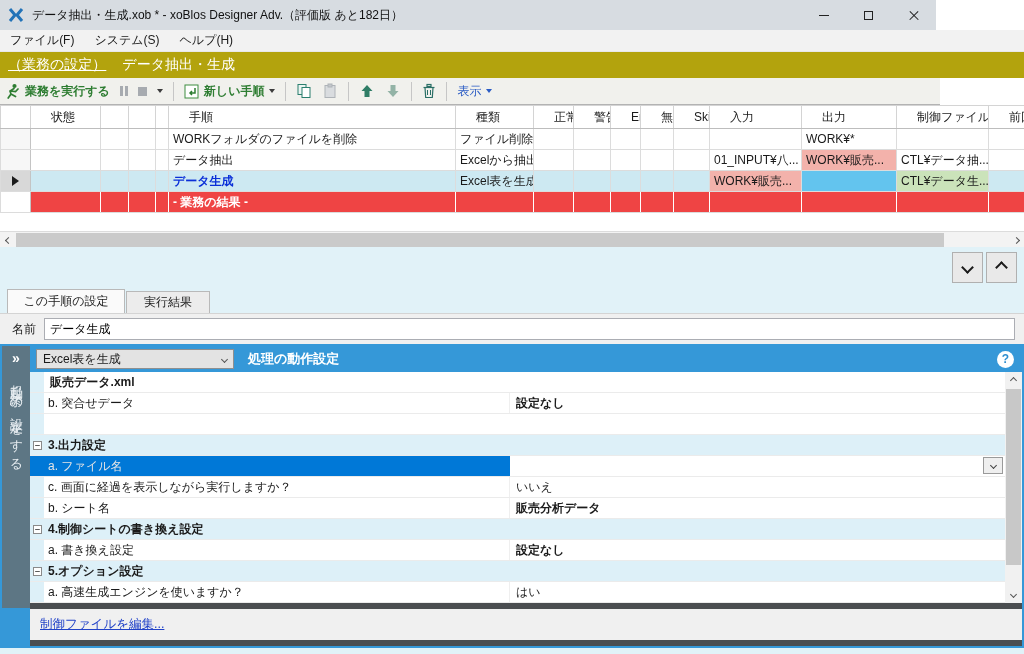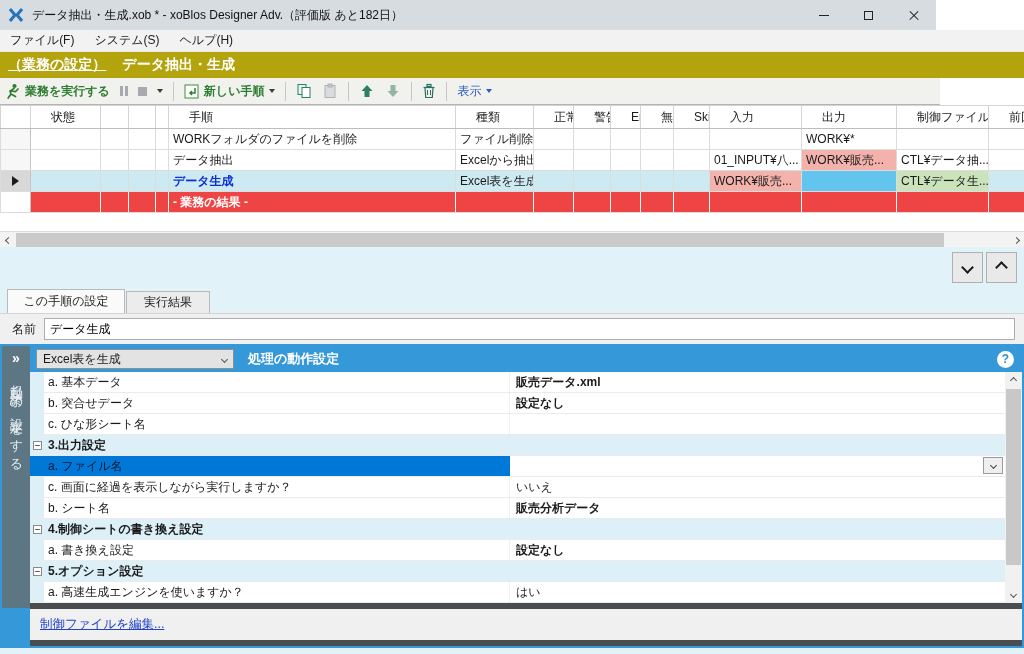--- a/index.html
+++ b/index.html
@@ -16,21 +16,21 @@
 .ic-max{width:9px;height:9px;border:1px solid #222}
 .ic-x{position:relative;width:12px;height:12px}
 .ic-x::before,.ic-x::after{content:"";position:absolute;left:0;top:5.5px;width:12px;height:1.2px;background:#222}
 .ic-x::before{transform:rotate(45deg)}.ic-x::after{transform:rotate(-45deg)}
 
 
 .menubar{position:absolute;left:0;top:30px;width:1024px;height:22px;background:#f2f2f2;display:flex;align-items:center;border-bottom:1px solid #e8e8e8}
 .mitem{padding:0 10px;height:22px;display:flex;align-items:center}
 
 
-.banner{position:absolute;left:0;top:52px;width:1024px;height:26px;background:#b3a30d;display:flex;align-items:center;color:#fff;font-weight:bold;font-size:14px}
+.banner{position:absolute;left:0;top:52px;width:1024px;height:26px;background:#b3a30d;display:flex;align-items:center;color:#fff;font-weight:normal;font-size:14px}
 .banner .blink{margin-left:8px;text-decoration:underline}
 .banner .btitle{margin-left:16px}
 
 
 .toolbar{position:absolute;left:0;top:78px;width:940px;height:27px;background:#f1f1ed;border-bottom:1px solid #b3b3b3;display:flex;align-items:center}
 .tbtn{display:flex;align-items:center;gap:5px;padding:2px 5px;white-space:nowrap}
 .tlabel-green{color:#2e7d32;font-weight:bold}
 .tlabel-blue{color:#2b5cc4}
 .tsep{width:1px;height:19px;background:#c6c6c6;margin:0 5px}
 .pausebars{display:flex;gap:2px}
@@ -91,21 +91,21 @@
 .phelp{margin-left:auto;margin-right:8px;width:17px;height:17px;border-radius:50%;background:#fff;color:#2f8fd0;font-weight:bold;font-size:12px;display:flex;align-items:center;justify-content:center}
 .pgrid{position:absolute;left:28px;top:26px;width:975px;height:231px;background:#fff;display:flex;flex-direction:column}
 .prow{flex:1 1 0;display:flex;align-items:center;border-bottom:1px solid #ebebeb;overflow:hidden}
 .psec{background:#ddf0f8;font-weight:bold}
 .pbox{width:9px;height:9px;border:1px solid #8a8a8a;background:#fff;font:9px/7px "DejaVu Sans Mono",monospace;text-align:center;margin-left:3px;font-weight:normal}
 .pseclabel{margin-left:6px}
 .pgut{width:14px;align-self:stretch;background:#ddf0f8}
 .pname{width:466px;align-self:stretch;display:flex;align-items:center;padding-left:4px;border-right:1px solid #efefef;white-space:nowrap;overflow:hidden}
 .pval{flex:1;align-self:stretch;display:flex;align-items:center;padding-left:6px;position:relative;white-space:nowrap;overflow:hidden}
 .pval.vb{font-weight:bold}
-.psel .pgut,.psel .pname{background:#0078d7;color:#0f172a;border-right-color:#0078d7}
+.psel .pgut,.psel .pname{background:#0078d7;color:#e5e5e5;border-right-color:#0078d7}
 .pcombo{position:absolute;right:2px;top:1px;width:20px;height:17px;background:#efefef;border:1px solid #9a9a9a;display:flex;align-items:center;justify-content:center}
 .pcombo .chev{border-color:#444}
 .pvscroll{position:absolute;left:1003px;top:26px;width:17px;height:231px;background:#f1f1f1}
 .vs-ar{position:absolute;left:0;width:17px;height:17px;display:flex;align-items:center;justify-content:center}
 .vs-ar .chev{border-color:#555}
 .vs-thumb{position:absolute;left:1px;top:17px;width:15px;height:176px;background:#c8c8c8}
 .psplit1,.psplit2{position:absolute;left:28px;width:992px;height:6px;background:#4a4d50}
 .psplit1{top:257px}.psplit2{top:294px}
 .plinkrow{position:absolute;left:28px;top:263px;width:992px;height:31px;background:#f0f0f0;display:flex;align-items:center}
 .plink{margin-left:10px;color:#2142c8;text-decoration:underline;font-size:12.5px}
@@ -367,31 +367,29 @@
     <div class="ptype">
       <span>Excel表を生成</span>
       <i class="chev cd sm"></i>
     </div>
     <span class="phead-title">処理の動作設定</span>
     <span class="phelp">?</span>
   </div>
   <div class="pgrid" id="prop-rows">
       <div class="prow pitem">
         <span class="pgut"></span>
-        <span class="pname">a. 基本データ</span>
         <span class="pval vb">販売データ.xml</span>
       </div>
       <div class="prow pitem">
         <span class="pgut"></span>
         <span class="pname">b. 突合せデータ</span>
         <span class="pval vb">設定なし</span>
       </div>
       <div class="prow pitem">
         <span class="pgut"></span>
-        <span class="pname">c. ひな形シート名</span>
         <span class="pval"></span>
       </div>
       <div class="prow psec">
         <span class="pbox">−</span>
         <span class="pseclabel">3.出力設定</span>
       </div>
       <div class="prow pitem psel">
         <span class="pgut"></span>
         <span class="pname">a. ファイル名</span>
         <span class="pval">

